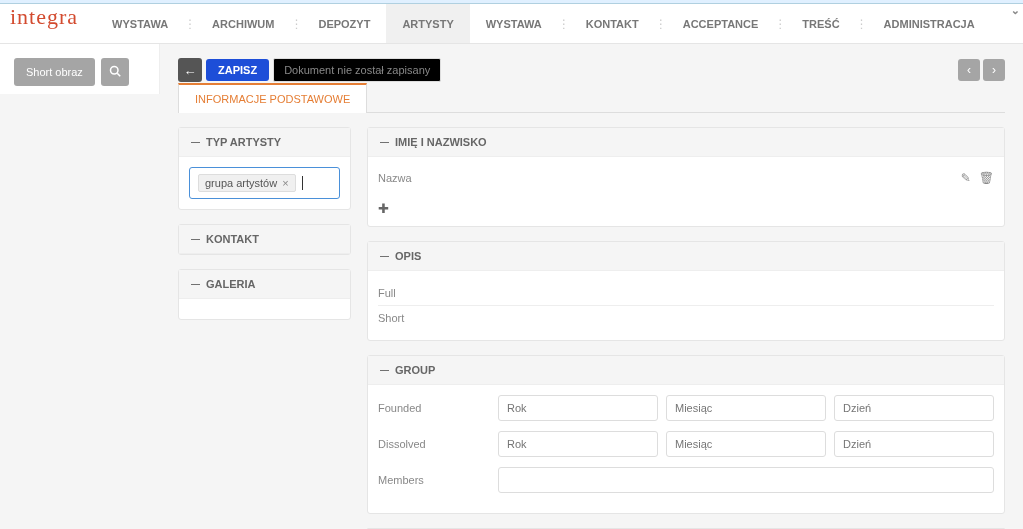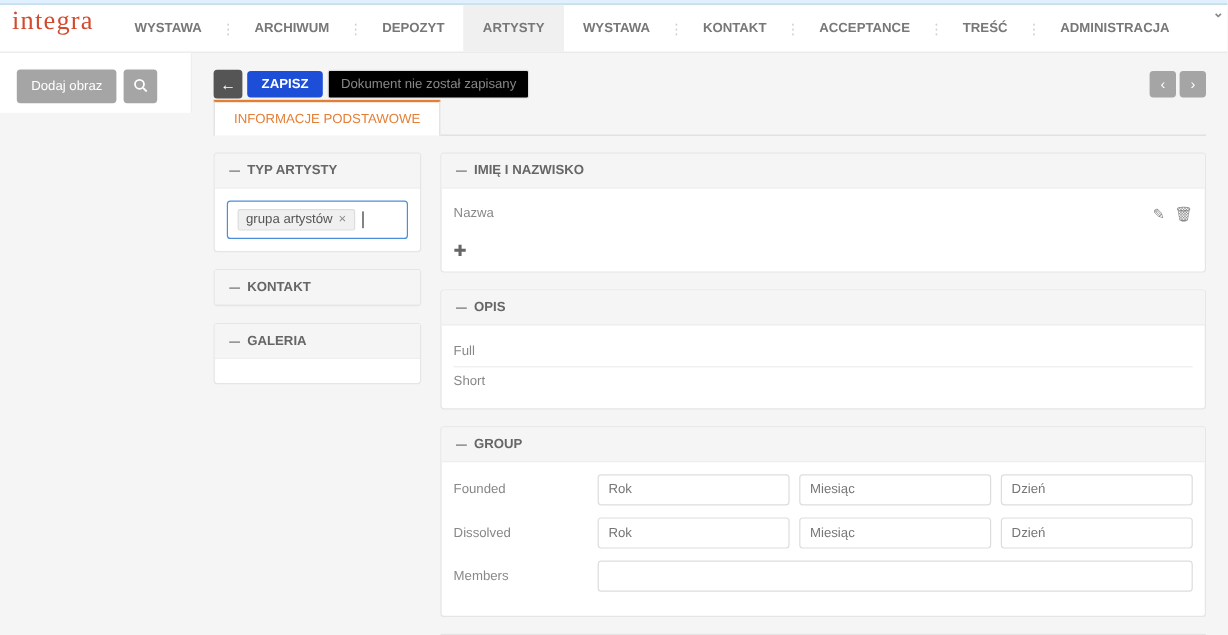--- a/index.html
+++ b/index.html
@@ -325,21 +325,21 @@
     <div class="nav-item">ADMINISTRACJA</div>
   </div>
   <div class="admin">
     <span>⌄</span>
 
   </div>
 </div>
 
 <div class="main">
   <div class="sidebar">
-    <button class="btn btn-grey">Dodaj obraz</button>
+    <button class="btn btn-grey">Short obraz</button>
     <div class="btn-icon">
       <span>
         <svg width="12" height="12" viewBox="0 0 16 16" fill="white">
             <circle cx="7" cy="7" r="5" stroke="white" stroke-width="2" fill="none"></circle>
             <line x1="11" y1="11" x2="15" y2="15" stroke="white" stroke-width="2"></line>
           </svg>
       </span>
     </div>
   </div>
 

